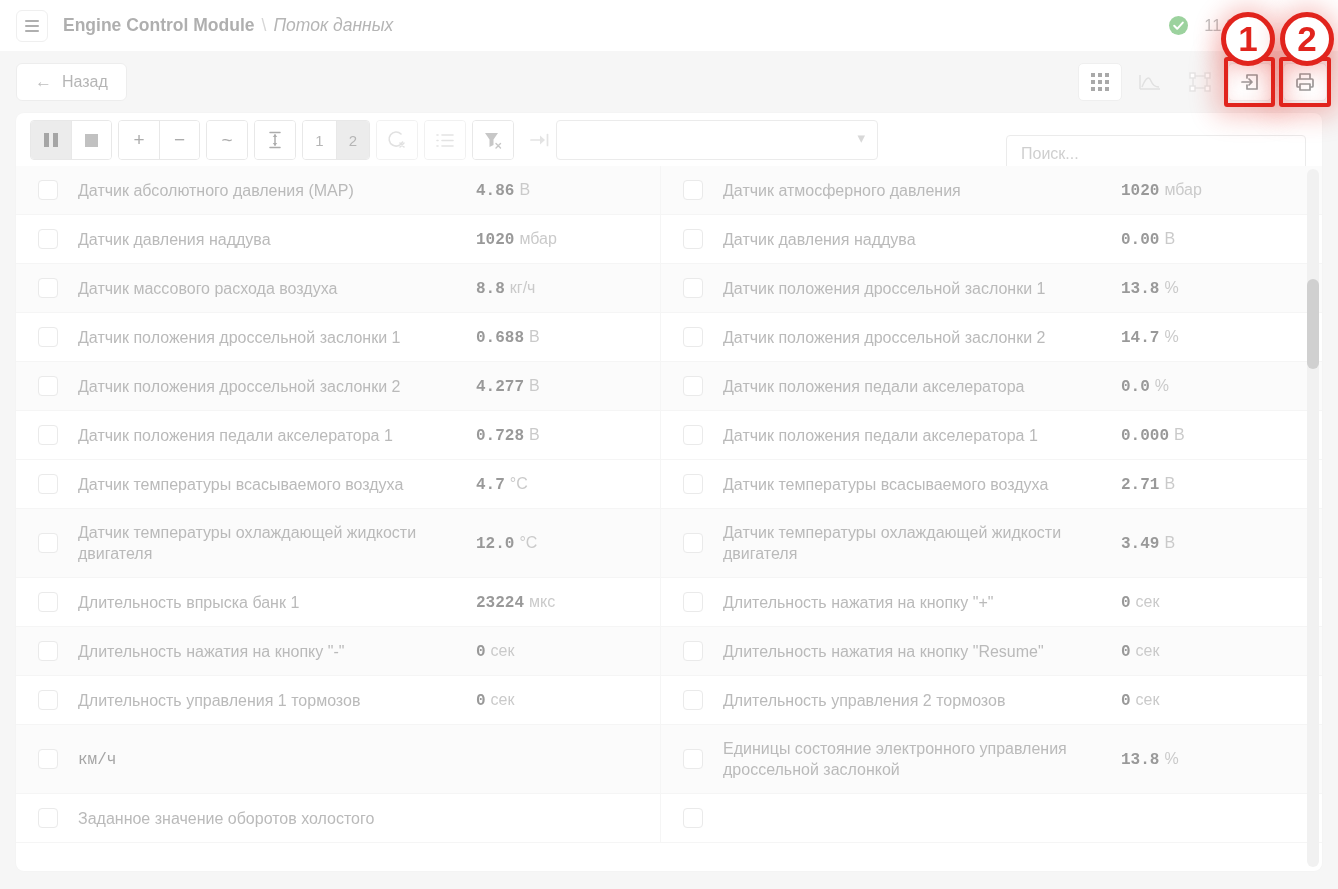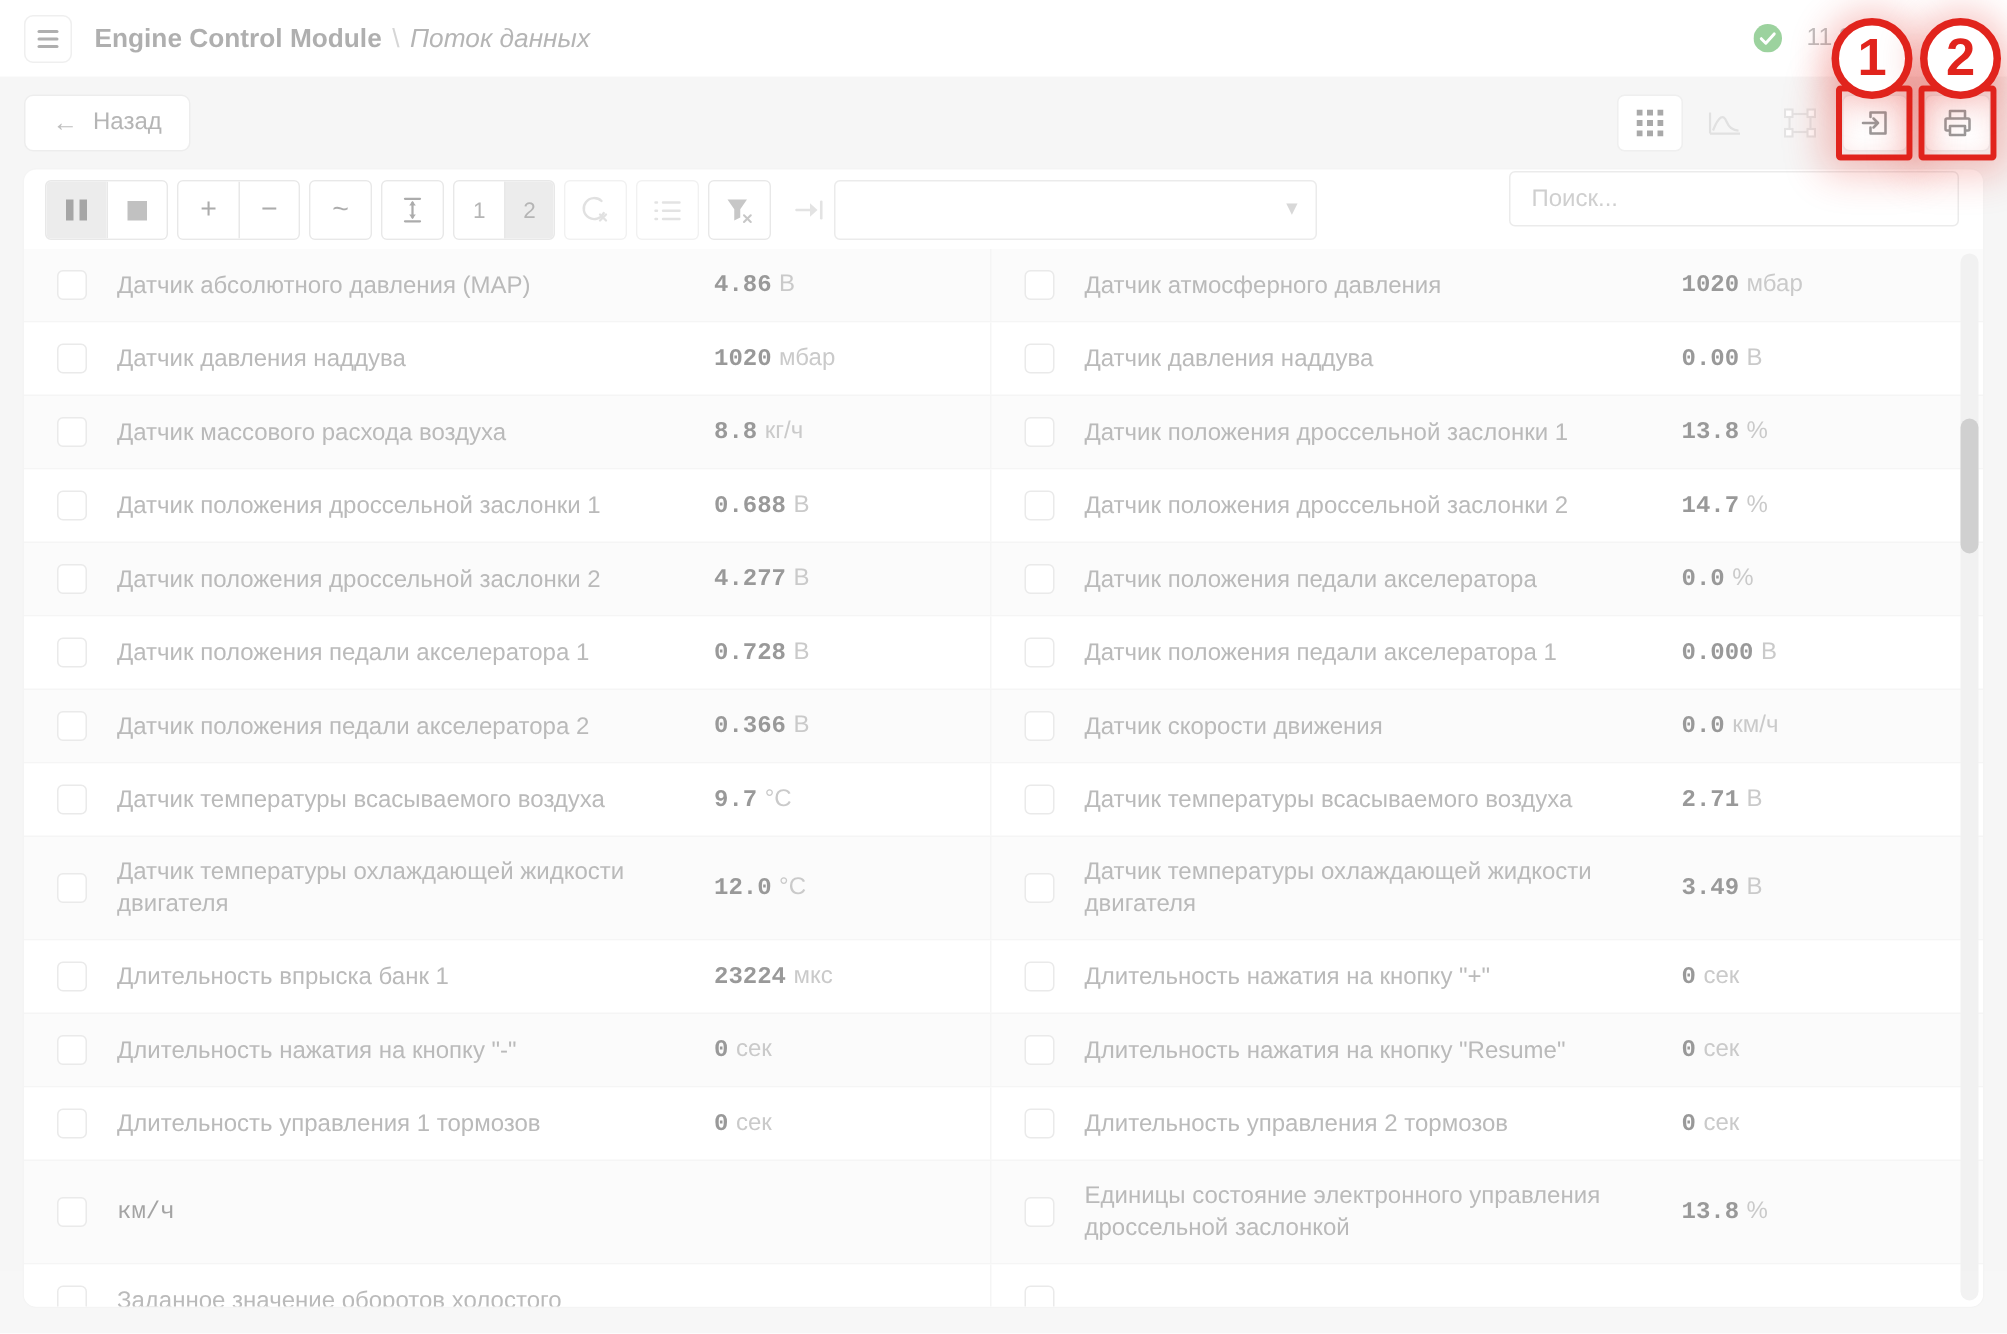--- a/index.html
+++ b/index.html
@@ -49,21 +49,21 @@
   .tb + .tb { border-left:1px solid #d6d6d6; }
   .tb.narrow { width:33px; font-size:15px; color:#7a7a7a; }
   .tb.active { background:#dedede; }
   .tb.flat { border:1px solid transparent; border-radius:4px; background:transparent; height:40px; }
   .ic-pause { display:flex; gap:4px; }
   .ic-pause i { width:5px; height:14px; background:#5f5f5f; }
   .ic-stop { width:13px; height:13px; background:#8f8f8f; }
   .dropdown { position:absolute; left:540px; top:7px; width:322px; height:40px;
     border:1px solid #dcdcdc; border-radius:4px; background:#fff; cursor:pointer; }
   .dropdown .caret { position:absolute; right:12px; top:8px; font-size:15px; color:#b9b9b9; }
-  .search { position:absolute; right:16px; top:1px; width:300px; height:37px;
+  .search { position:absolute; right:16px; top:22px; width:300px; height:37px;
     border:1px solid #dcdcdc; border-radius:4px; background:#fff; padding:0 14px;
     font-size:16px; color:#555; font-family:"Liberation Sans", sans-serif; }
   .search::placeholder { color:#a9a9a9; }
 
   
   .table { position:relative; }
   .row { display:flex; min-height:49px; border-bottom:1px solid #ededed; background:#fff; }
   .row.alt { background:#f8f8f8; }
   .cell { width:645px; display:flex; align-items:center; padding:13px 0; }
   .cell.left { border-right:1px solid #ededed; }
@@ -319,37 +319,25 @@
             <span class="cb"></span>
             <span class="nm">Датчик положения педали акселератора 1</span>
             <span class="vw"><span class="val">0.728</span><span class="unit">В</span></span>
           </div>
           <div class="cell right">
             <span class="cb"></span>
             <span class="nm">Датчик положения педали акселератора 1</span>
             <span class="vw"><span class="val">0.000</span><span class="unit">В</span></span>
           </div>
         </div>
-        <div class="row alt">
-          <div class="cell left">
-            <span class="cb"></span>
-            <span class="nm">Датчик положения педали акселератора 2</span>
-            <span class="vw"><span class="val">0.366</span><span class="unit">В</span></span>
-          </div>
-          <div class="cell right">
-            <span class="cb"></span>
-            <span class="nm">Датчик скорости движения</span>
-            <span class="vw"><span class="val">0.0</span><span class="unit">км/ч</span></span>
-          </div>
-        </div>
         <div class="row">
           <div class="cell left">
             <span class="cb"></span>
             <span class="nm">Датчик температуры всасываемого воздуха</span>
-            <span class="vw"><span class="val">9.7</span><span class="unit">°C</span></span>
+            <span class="vw"><span class="val">4.7</span><span class="unit">°C</span></span>
           </div>
           <div class="cell right">
             <span class="cb"></span>
             <span class="nm">Датчик температуры всасываемого воздуха</span>
             <span class="vw"><span class="val">2.71</span><span class="unit">В</span></span>
           </div>
         </div>
         <div class="row alt">
           <div class="cell left">
             <span class="cb"></span>

